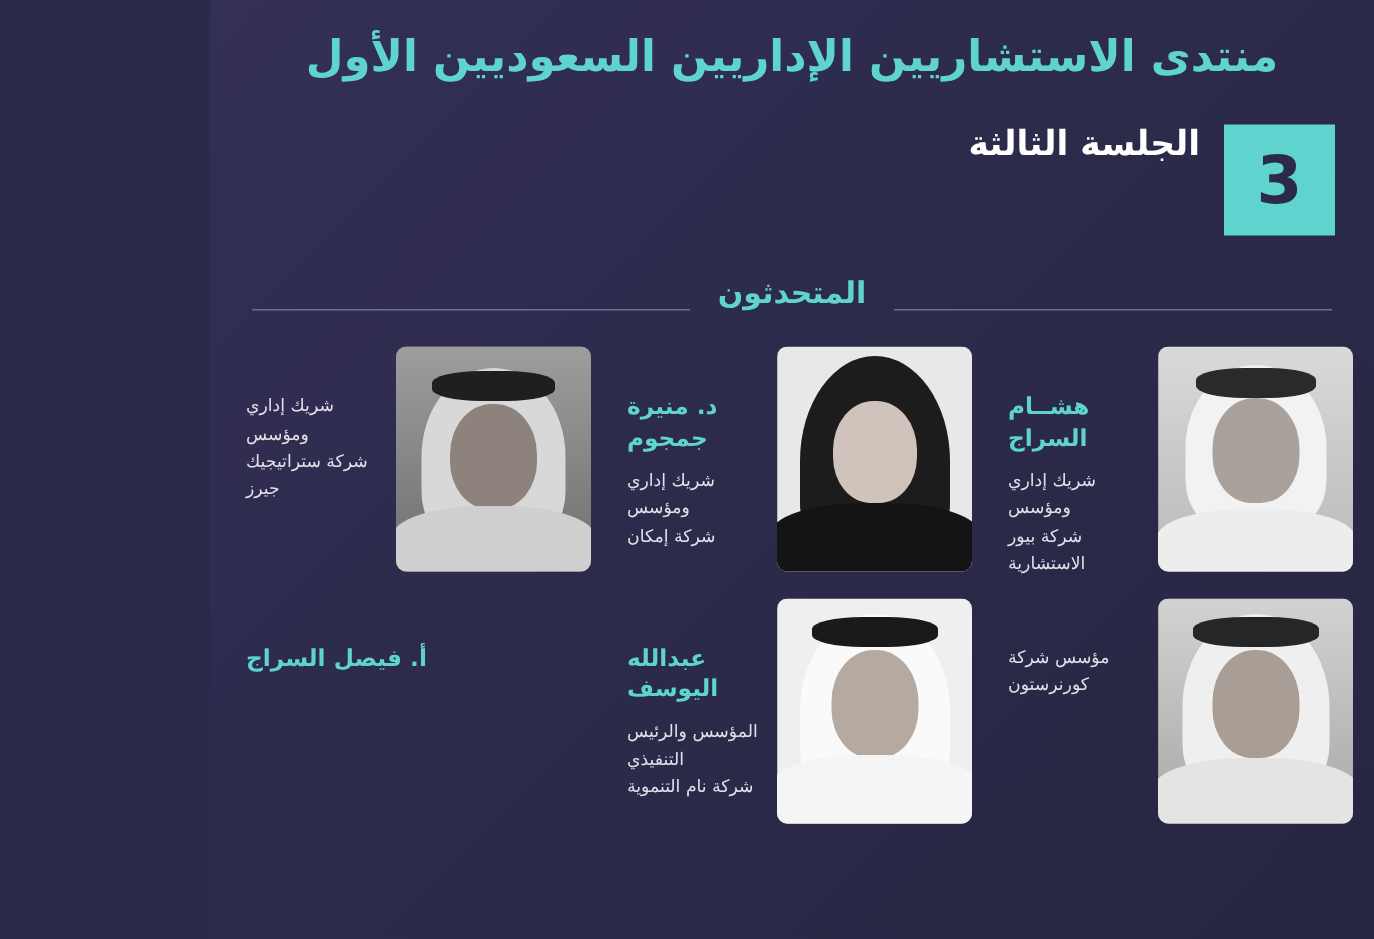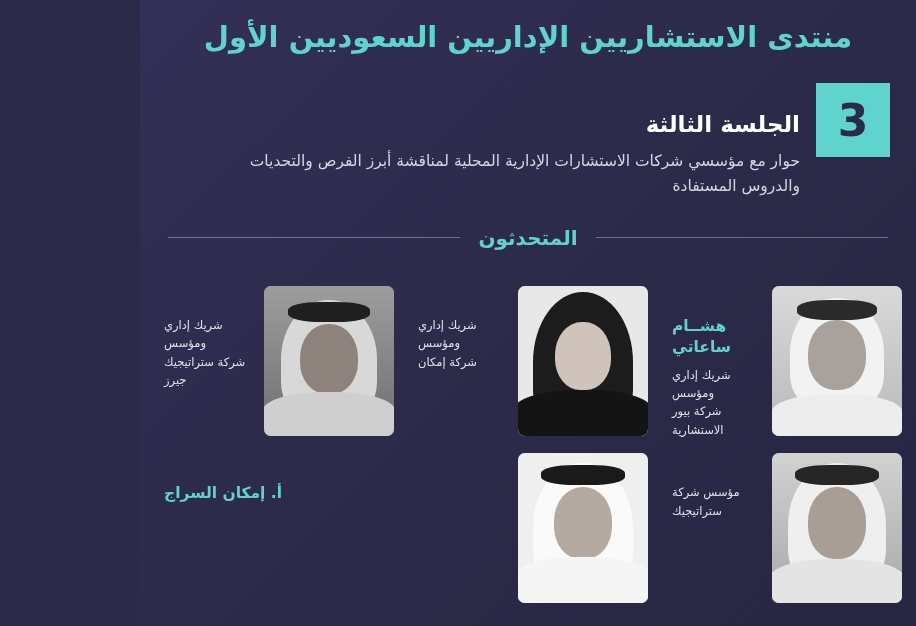--- a/index.html
+++ b/index.html
@@ -57,44 +57,43 @@
     justify-content: center;
     flex: 0 0 auto;
     margin-left: 0;
   }
   .session-text {
     flex: 1 1 auto;
     text-align: right;
     padding-left: 0;
     padding-right: 16px;
     direction: rtl;
-    margin-top: 28px;
   }
   .session-title {
     font-size: 23px;
     font-weight: bold;
     color: #ffffff;
     margin-bottom: 10px;
     line-height: 1.2;
   }
   .session-desc {
     font-size: 15.5px;
     color: #d7d6e2;
     line-height: 1.65;
     max-width: 560px;
     margin-right: 0;
     margin-left: auto;
   }
 
   
   .speakers-heading {
     display: flex;
-    align-items: center;
+    align-items: flex-end;
     gap: 18px;
-    margin: 26px 28px 24px 28px;
+    margin: 26px 28px 12px 28px;
     direction: rtl;
   }
   .speakers-heading .rule {
     flex: 1 1 auto;
     height: 1px;
     background: #6f6d90;
   }
   .speakers-heading .label {
     font-size: 20px;
     font-weight: bold;
@@ -204,21 +203,20 @@
 <body>
 
 <div class="page">
 
   <div class="forum-title">منتدى الاستشاريين الإداريين السعوديين الأول</div>
 
   <div class="session-row">
     <div class="session-badge">3</div>
     <div class="session-text">
       <div class="session-title">الجلسة الثالثة</div>
-      <div class="session-desc">حوار مع مؤسسي شركات الاستشارات الإدارية المحلية لمناقشة أبرز الفرص والتحديات والدروس المستفادة</div>
     </div>
   </div>
 
   <div class="speakers-heading">
     <div class="rule"></div>
     <div class="label">المتحدثون</div>
     <div class="rule"></div>
   </div>
 
   <div class="speakers-grid">
@@ -229,38 +227,39 @@
           <div class="ph">
             <div class="bg" style="background:linear-gradient(#d9d9d9,#b9b9ba)"></div>
             <div class="ghutra" style="top:12px;width:94px;height:110px;background:#f2f2f2"></div>
             <div class="head" style="top:34px;width:58px;height:70px;background:#a9a19b"></div>
             <div class="iqal" style="top:14px;width:80px;height:20px;background:#2a2a2a"></div>
             <div class="shoulders" style="width:132px;height:42px;background:#ededed"></div>
           </div>
         </div>
       </div>
       <div class="info">
-        <div class="name">هشــام ساعاتي</div>
+        <div class="name">هشــام السراج</div>
         <div class="role" style="white-space:pre-line">شريك إداري ومؤسس
 شركة بيور الاستشارية</div>
       </div>
     </div>
 
     <div class="speaker">
       <div class="photo-wrap">
         <div class="photo">
           <div class="ph">
             <div class="bg" style="background:#e8e8e8"></div>
             <div class="ghutra" style="top:6px;width:100px;height:140px;background:#1c1c1c"></div>
             <div class="head" style="top:36px;width:56px;height:68px;background:#cfc3bb"></div>
             <div class="shoulders" style="width:140px;height:46px;background:#141414"></div>
           </div>
         </div>
       </div>
       <div class="info">
+        <div class="name">د. منيرة جمجوم</div>
         <div class="role" style="white-space:pre-line">شريك إداري ومؤسس
 شركة إمكان</div>
       </div>
     </div>
 
     <div class="speaker">
       <div class="photo-wrap">
         <div class="photo">
           <div class="ph">
             <div class="bg" style="background:linear-gradient(#9d9d9d,#6f6f6f)"></div>
@@ -283,38 +282,43 @@
           <div class="ph">
             <div class="bg" style="background:linear-gradient(#d2d2d2,#a8a8a8)"></div>
             <div class="ghutra" style="top:10px;width:98px;height:124px;background:#efefef"></div>
             <div class="head" style="top:34px;width:58px;height:72px;background:#a89e96"></div>
             <div class="iqal" style="top:12px;width:84px;height:20px;background:#262626"></div>
             <div class="shoulders" style="width:136px;height:44px;background:#e4e4e4"></div>
           </div>
         </div>
       </div>
       <div class="info">
-        <div class="role" style="white-space:pre-line">مؤسس شركة ستراتيجيك</div>
+        <div class="role" style="white-space:pre-line">مؤسس شركة كورنرستون</div>
       </div>
     </div>
 
     <div class="speaker">
       <div class="photo-wrap">
         <div class="photo">
           <div class="ph">
             <div class="bg" style="background:#efefef"></div>
             <div class="ghutra" style="top:10px;width:100px;height:128px;background:#fafafa"></div>
             <div class="head" style="top:34px;width:58px;height:72px;background:#b5aaa2"></div>
             <div class="iqal" style="top:12px;width:84px;height:20px;background:#1a1a1a"></div>
             <div class="shoulders" style="width:140px;height:46px;background:#f5f5f5"></div>
           </div>
         </div>
       </div>
-    </div>
-
-    <div class="speaker">
-      <div class="info">
-        <div class="name">أ. إمكان السراج</div>
+      <div class="info">
+        <div class="name">عبدالله اليوسف</div>
+        <div class="role" style="white-space:pre-line">المؤسس والرئيس التنفيذي
+شركة نام التنموية</div>
+      </div>
+    </div>
+
+    <div class="speaker">
+      <div class="info">
+        <div class="name">أ. فيصل السراج</div>
       </div>
     </div>
 
   </div>
 </div>
 
 </body></html>

